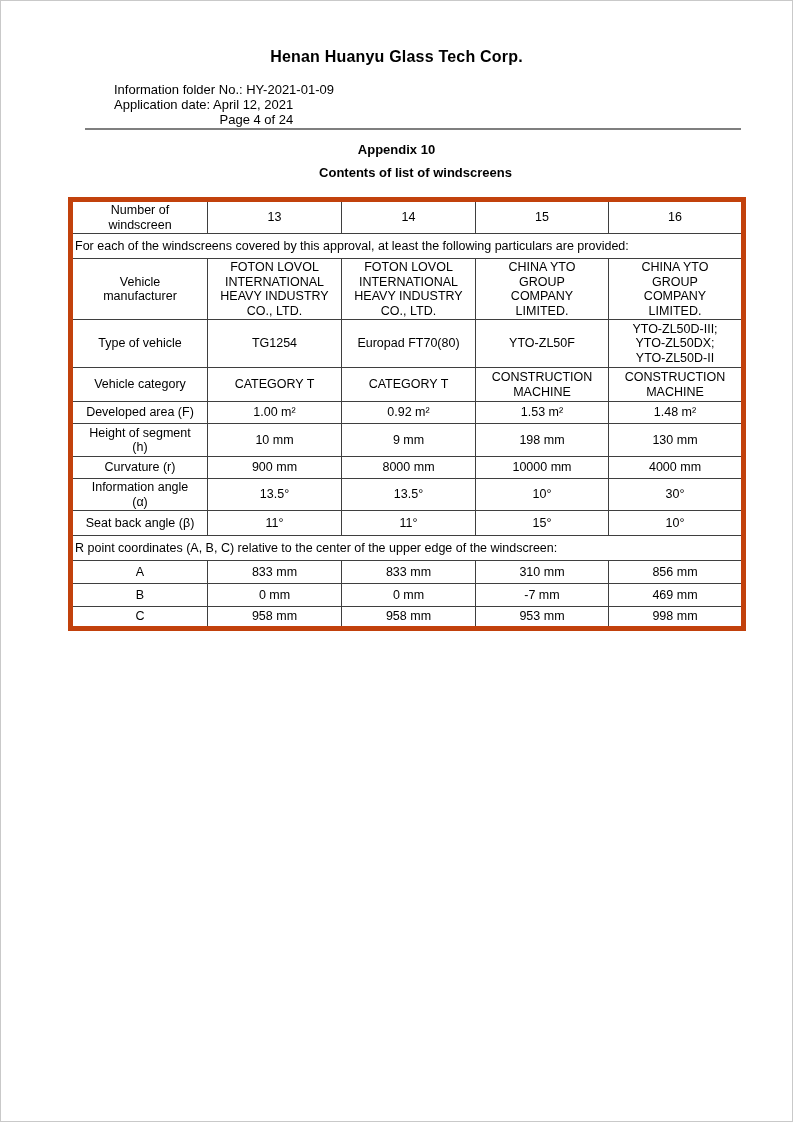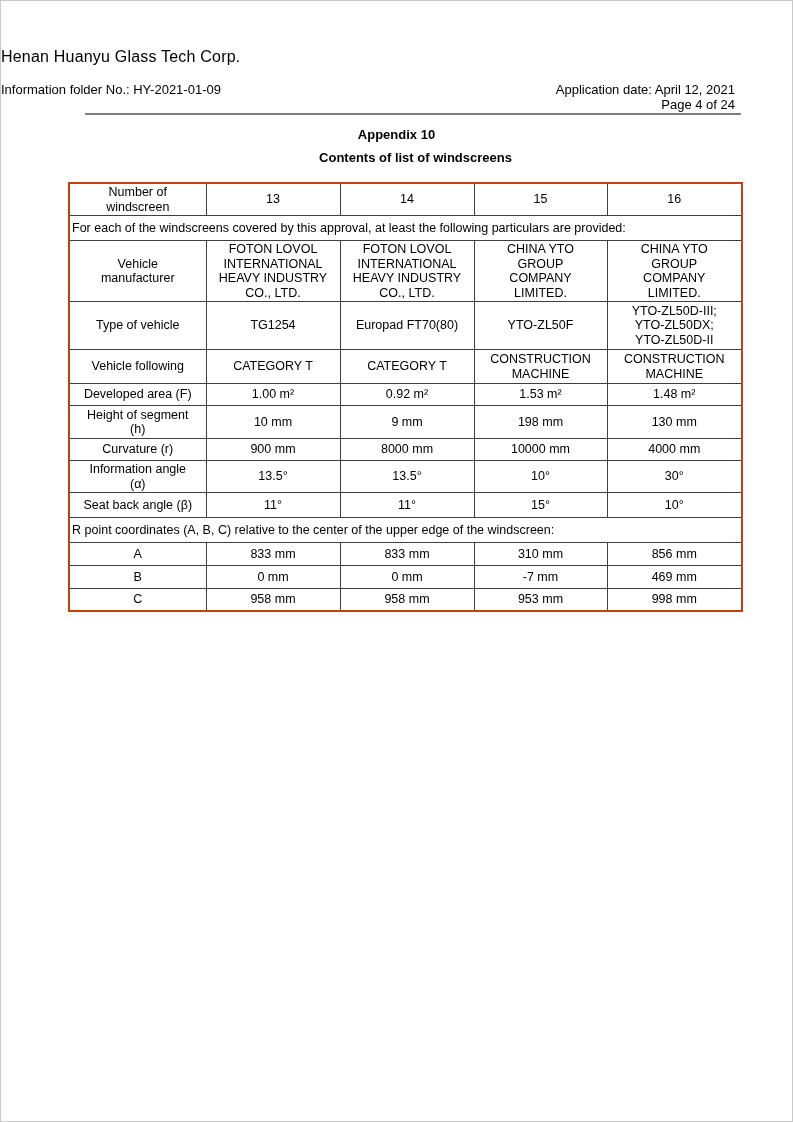--- a/index.html
+++ b/index.html
@@ -8,32 +8,35 @@
     width: 793px;
     height: 1122px;
     font-family: "Liberation Sans", "DejaVu Sans", sans-serif;
     color: #000000;
     position: relative;
     border: 1px solid #c9c9c9;
     overflow: hidden;
   }
   .doc-title {
     margin-top: 47px;
+    text-align: center;
     font-size: 16px;
-    font-weight: normal;
+    font-weight: bold;
     letter-spacing: 0.2px;
   }
   .info-row {
     display: flex;
     justify-content: space-between;
     align-items: flex-start;
     margin-top: 16px;
+    padding-left: 113px;
     padding-right: 57px;
     font-size: 13px;
     line-height: 15px;
+    flex-direction: column;
   }
   .info-right { text-align: right; }
   .header-rule {
     height: 2px;
     background: #7f7f7f;
     margin: 1px 51px 0 84px;
   }
   .appendix-title {
     margin-top: 12px;
     text-align: center;
@@ -46,21 +49,21 @@
     font-size: 13px;
     font-weight: bold;
     padding-left: 38px;
   }
   table.ws-table {
     border-collapse: collapse;
     table-layout: fixed;
     margin-top: 17px;
     margin-left: 67px;
     width: 673px;
-    border: 2px solid #c2410c;
+    border: 5px solid #c2410c;
   }
   table.ws-table td {
     border: 1px solid #3f3f3f;
     font-size: 12.5px;
     line-height: 14.5px;
     vertical-align: middle;
     padding: 1px 2px;
     overflow: hidden;
   }
   td.label-cell, td.value-cell {
@@ -135,21 +138,21 @@
       <tr style="height: 48px;">
         <td class="label-cell">Type of vehicle</td>
         <td class="value-cell">TG1254</td>
         <td class="value-cell">Europad FT70(80)</td>
         <td class="value-cell">YTO-ZL50F</td>
         <td class="value-cell">YTO-ZL50D-III;
 YTO-ZL50DX;
 YTO-ZL50D-II</td>
       </tr>
       <tr style="height: 34px;">
-        <td class="label-cell">Vehicle following</td>
+        <td class="label-cell">Vehicle category</td>
         <td class="value-cell">CATEGORY T</td>
         <td class="value-cell">CATEGORY T</td>
         <td class="value-cell">CONSTRUCTION
 MACHINE</td>
         <td class="value-cell">CONSTRUCTION
 MACHINE</td>
       </tr>
       <tr style="height: 22px;">
         <td class="label-cell">Developed area (F)</td>
         <td class="value-cell">1.00 m²</td>

